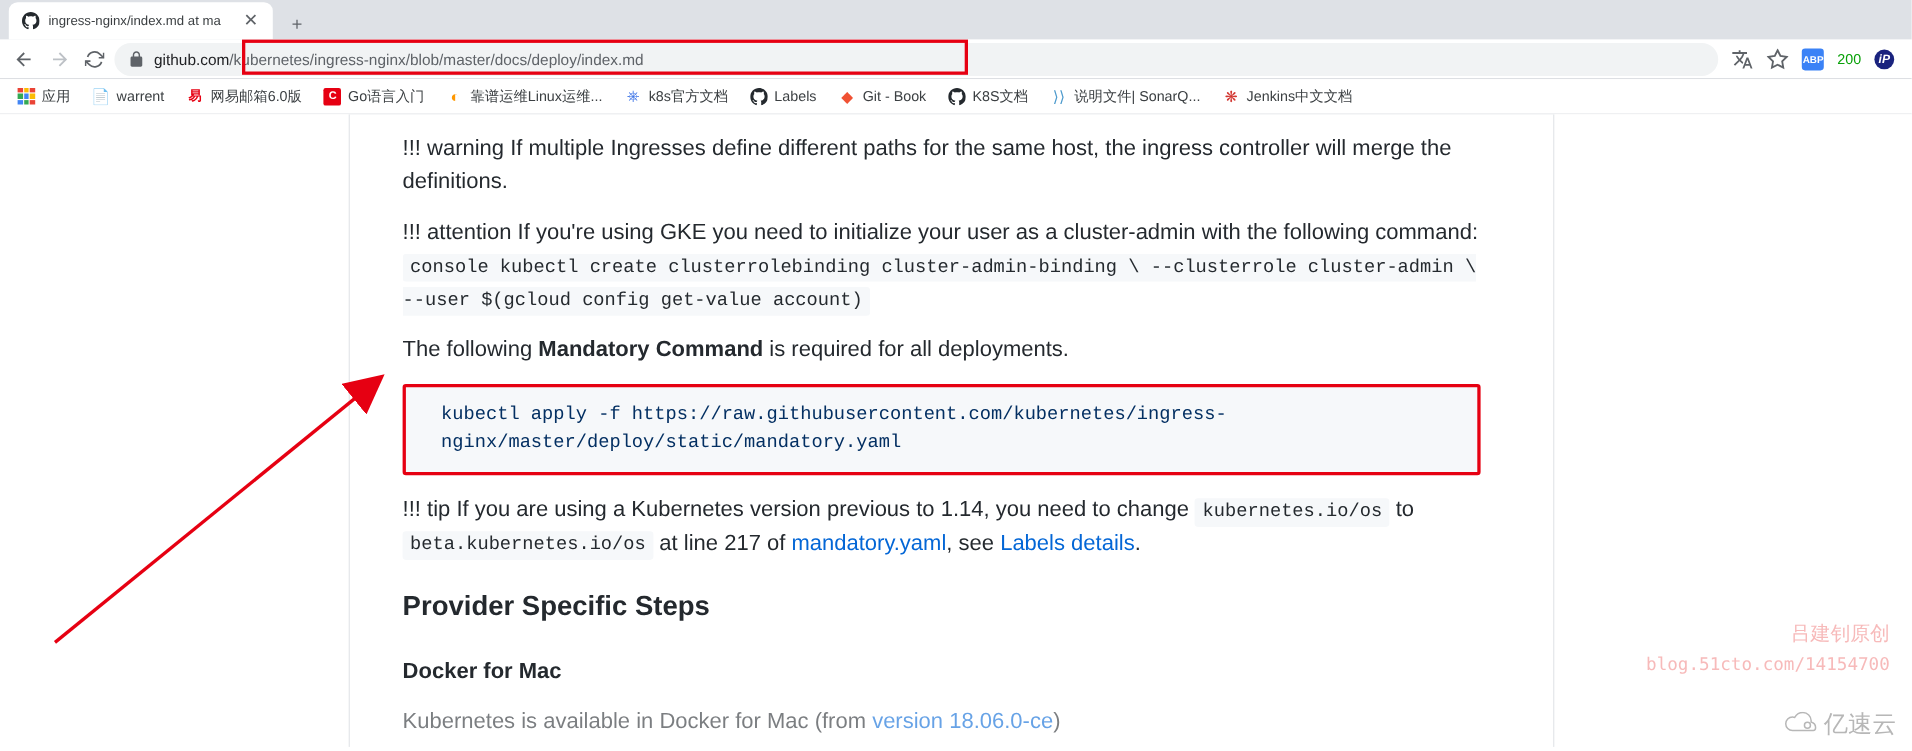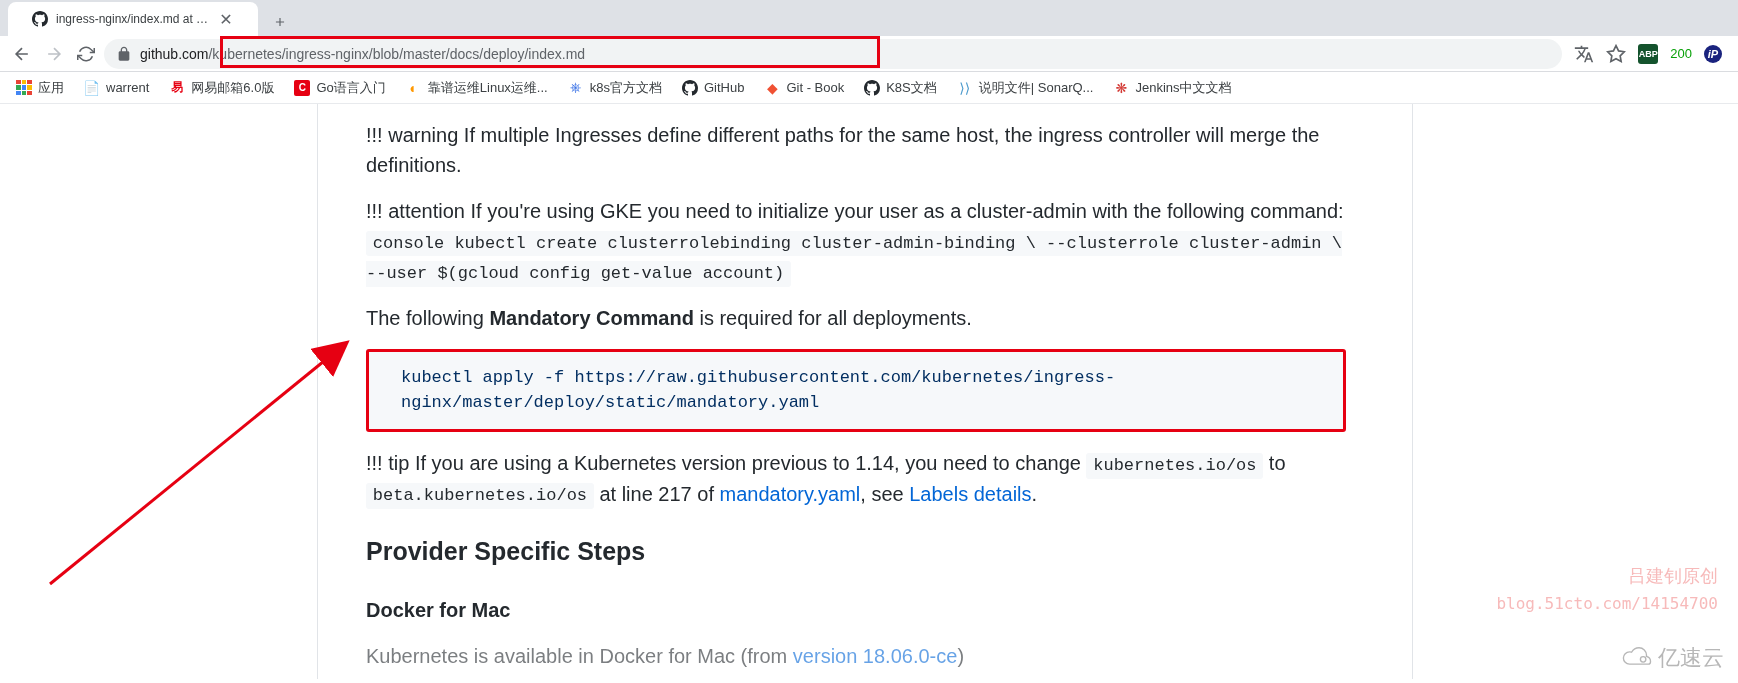--- a/index.html
+++ b/index.html
@@ -1,38 +1,38 @@
 <!DOCTYPE html>
 <html><head>
   <meta charset="utf-8">
   <style>
     * { margin: 0; padding: 0; box-sizing: border-box; }
     body { font-family: -apple-system, BlinkMacSystemFont, "Segoe UI", Arial, sans-serif; width: 1738px; height: 683px; background: #fff; position: relative; overflow: hidden; }
 
     
     .tab-bar { height: 36px; background: #dee1e6; display: flex; align-items: flex-end; padding-left: 8px; }
-    .tab { background: #fff; border-radius: 8px 8px 0 0; height: 34px; display: flex; align-items: center; padding: 0 24px; min-width: 240px; max-width: 250px; gap: 8px; }
+    .tab { background: #fff; border-radius: 8px 8px 0 0; height: 34px; display: flex; align-items: center; padding: 0 12px; min-width: 240px; max-width: 250px; gap: 8px; }
     .tab-favicon { width: 16px; height: 16px; color: #24292e; }
     .tab-title { flex: 1; font-size: 12px; color: #3c4043; white-space: nowrap; overflow: hidden; text-overflow: ellipsis; }
     .tab-close { width: 16px; height: 16px; color: #5f6368; cursor: pointer; display: flex; align-items: center; justify-content: center; }
     .new-tab { width: 28px; height: 28px; display: flex; align-items: center; justify-content: center; color: #5f6368; cursor: pointer; margin-left: 8px; }
 
     
     .toolbar { height: 36px; background: #fff; border-bottom: 1px solid #dadce0; display: flex; align-items: center; padding: 0 8px; gap: 4px; }
     .nav-btn { width: 28px; height: 28px; display: flex; align-items: center; justify-content: center; color: #5f6368; cursor: pointer; border-radius: 50%; }
     .nav-btn.disabled { color: #bdc1c6; cursor: default; }
     .addr-container { flex: 1; position: relative; display: flex; align-items: center; }
     .addr-bar { flex: 1; height: 30px; background: #f1f3f4; border-radius: 15px; display: flex; align-items: center; padding: 0 12px; gap: 8px; font-size: 14px; position: relative; }
     .url-red-box { position: absolute; top: -3px; left: 116px; width: 660px; height: 32px; border: 3px solid #e60012; pointer-events: none; }
     .lock { width: 16px; height: 16px; color: #5f6368; }
     .url-text { flex: 1; color: #5f6368; white-space: nowrap; overflow: hidden; }
     .url-host { color: #202124; }
     .toolbar-right { display: flex; align-items: center; gap: 12px; padding: 0 8px; }
     .tr-icon { width: 20px; height: 20px; color: #5f6368; cursor: pointer; display: flex; align-items: center; justify-content: center; }
-    .abp { width: 20px; height: 20px; background: #14532d; border-radius: 3px; color: #fff; font-size: 9px; font-weight: bold; display: flex; align-items: center; justify-content: center; }
+    .abp { width: 20px; height: 20px; background: #3b82f6; border-radius: 3px; color: #fff; font-size: 9px; font-weight: bold; display: flex; align-items: center; justify-content: center; }
     .count { color: #09a109; font-size: 13px; }
     .iface { width: 18px; height: 18px; background: #1a237e; border-radius: 50%; color: #fff; font-size: 11px; font-style: italic; font-weight: bold; display: flex; align-items: center; justify-content: center; }
 
     
     .bookmarks { height: 32px; background: #fff; border-bottom: 1px solid #e8eaed; display: flex; padding: 0 8px; gap: 4px; }
     .apps-btn { display: flex; align-items: center; gap: 6px; padding: 4px 8px; cursor: pointer; border-radius: 4px; }
     .apps-grid { width: 16px; height: 16px; display: grid; grid-template-columns: repeat(3,1fr); grid-template-rows: repeat(3,1fr); gap: 1px; }
     .apps-grid span:nth-child(1){background:#ea4335}.apps-grid span:nth-child(2){background:#fbbc04}.apps-grid span:nth-child(3){background:#ea4335}
     .apps-grid span:nth-child(4){background:#34a853}.apps-grid span:nth-child(5){background:#4285f4}.apps-grid span:nth-child(6){background:#fbbc04}
     .apps-grid span:nth-child(7){background:#4285f4}.apps-grid span:nth-child(8){background:#34a853}.apps-grid span:nth-child(9){background:#ea4335}
@@ -160,21 +160,21 @@
   <div class="bm-item">
       <span class="bm-icon" style="color:#326ce5">⎈</span>
       <span>k8s官方文档</span>
     </div>
   <div class="bm-item">
       <span class="bm-icon">
         <svg viewBox="0 0 16 16" width="16" height="16" fill="#24292e">
           <path d="M8 0C3.58 0 0 3.58 0 8c0 3.54 2.29 6.53 5.47 7.59.4.07.55-.17.55-.38 0-.19-.01-.82-.01-1.49-2.01.37-2.53-.49-2.69-.94-.09-.23-.48-.94-.82-1.13-.28-.15-.68-.52-.01-.53.63-.01 1.08.58 1.23.82.72 1.21 1.87.87 2.33.66.07-.52.28-.87.51-1.07-1.78-.2-3.64-.89-3.64-3.95 0-.87.31-1.59.82-2.15-.08-.2-.36-1.02.08-2.12 0 0 .67-.21 2.2.82.64-.18 1.32-.27 2-.27.68 0 1.36.09 2 .27 1.53-1.04 2.2-.82 2.2-.82.44 1.1.16 1.92.08 2.12.51.56.82 1.27.82 2.15 0 3.07-1.87 3.75-3.65 3.95.29.25.54.73.54 1.48 0 1.07-.01 1.93-.01 2.2 0 .21.15.46.55.38A8.013 8.013 0 0016 8c0-4.42-3.58-8-8-8z"></path>
         </svg>
       </span>
-      <span>GitHub</span>
+      <span>Labels</span>
     </div>
   <div class="bm-item">
       <span class="bm-icon" style="color:#f05133">◆</span>
       <span>Git - Book</span>
     </div>
   <div class="bm-item">
       <span class="bm-icon">
         <svg viewBox="0 0 16 16" width="16" height="16" fill="#24292e">
           <path d="M8 0C3.58 0 0 3.58 0 8c0 3.54 2.29 6.53 5.47 7.59.4.07.55-.17.55-.38 0-.19-.01-.82-.01-1.49-2.01.37-2.53-.49-2.69-.94-.09-.23-.48-.94-.82-1.13-.28-.15-.68-.52-.01-.53.63-.01 1.08.58 1.23.82.72 1.21 1.87.87 2.33.66.07-.52.28-.87.51-1.07-1.78-.2-3.64-.89-3.64-3.95 0-.87.31-1.59.82-2.15-.08-.2-.36-1.02.08-2.12 0 0 .67-.21 2.2.82.64-.18 1.32-.27 2-.27.68 0 1.36.09 2 .27 1.53-1.04 2.2-.82 2.2-.82.44 1.1.16 1.92.08 2.12.51.56.82 1.27.82 2.15 0 3.07-1.87 3.75-3.65 3.95.29.25.54.73.54 1.48 0 1.07-.01 1.93-.01 2.2 0 .21.15.46.55.38A8.013 8.013 0 0016 8c0-4.42-3.58-8-8-8z"></path>
         </svg>

